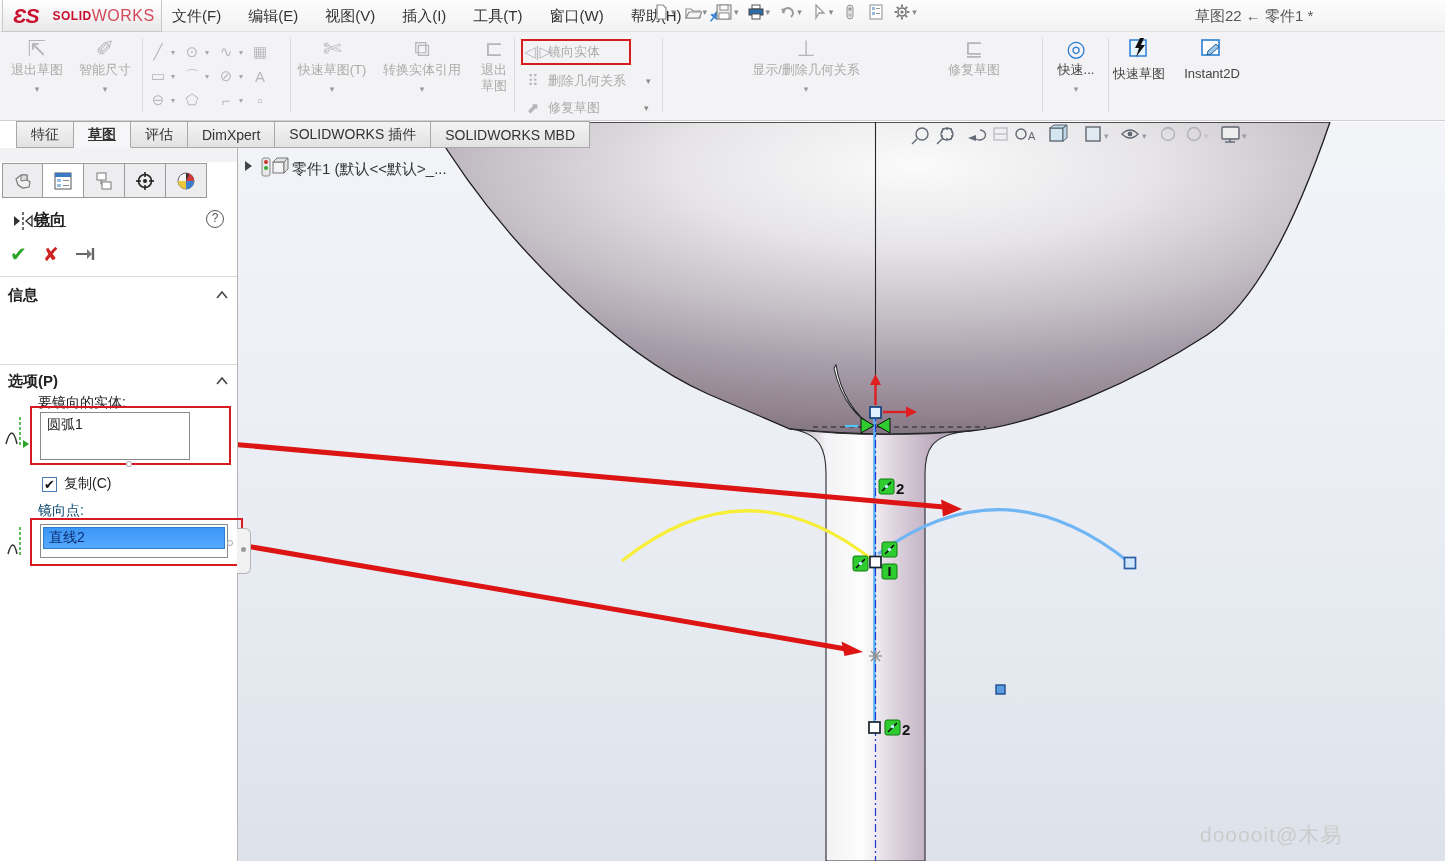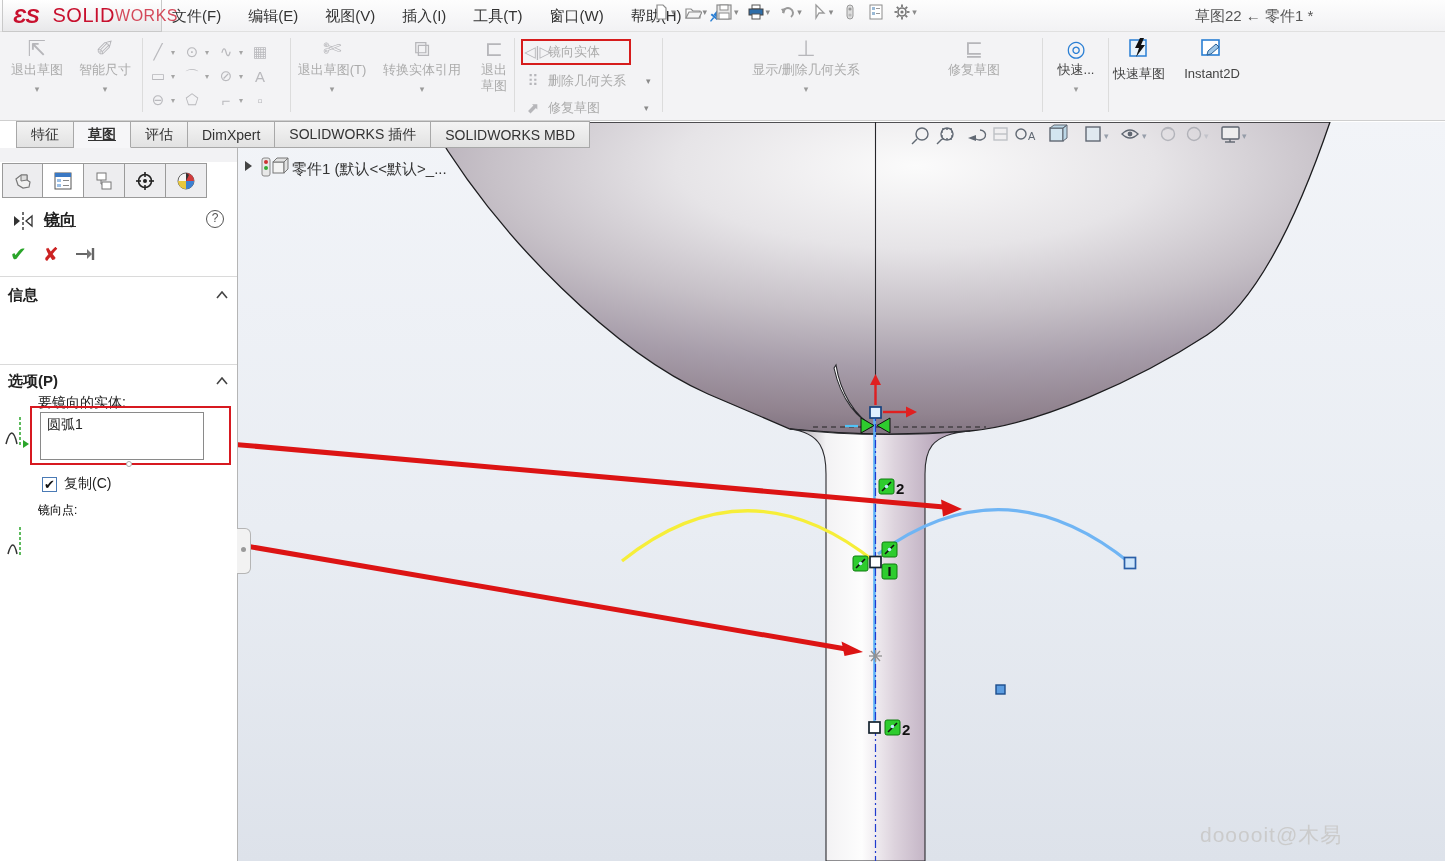--- a/index.html
+++ b/index.html
@@ -3,21 +3,21 @@
 <meta charset="utf-8">
 <style>
   html,body{margin:0;padding:0;background:#d9d9d9;}
   *{box-sizing:border-box;font-family:"Liberation Sans","DejaVu Sans",sans-serif;}
   #app{position:relative;width:1445px;height:861px;background:#fff;overflow:hidden;font-size:14px;color:#333;}
   .ab{position:absolute;}
   
   #menubar{left:0;top:0;width:1445px;height:32px;background:linear-gradient(#fdfdfd,#f2f2f4);border-bottom:1px solid #e0e0e0;}
   #logo{left:2px;top:0;width:160px;height:32px;background:linear-gradient(#ffffff,#e8e8ea);border:1px solid #c9c9c9;border-top:none;display:flex;align-items:center;padding-left:10px;}
   .logo-mark{color:#c8102e;font-weight:bold;font-style:italic;font-size:21px;letter-spacing:-1px;margin-right:14px;}
-  .logo-solid{color:#c8102e;font-weight:normal;font-size:20px;letter-spacing:.5px;}
+  .logo-solid{color:#c8102e;font-weight:bold;font-size:12px;letter-spacing:.5px;}
   .logo-works{color:#d4495a;font-weight:400;font-size:16px;letter-spacing:.5px;}
   #menu-items{left:172px;top:0;height:32px;display:flex;align-items:center;gap:27px;font-size:15px;color:#333;}
   .menu-item{cursor:default;}
   #doc-title{left:1195px;top:7px;font-size:15px;color:#555;}
   .qa-icon{width:18px;height:18px;display:inline-block;}
   .caret{color:#8a8a8a;font-size:9px;}
   #quickaccess{left:650px;top:3px;display:flex;align-items:center;gap:4px;}
   .qa-group{display:flex;align-items:center;gap:1px;padding:0 2px;}
   
   #cmdmgr{left:0;top:32px;width:1445px;height:89px;background:#f3f3f5;border-bottom:1px solid #cfcfcf;}
@@ -206,21 +206,21 @@
           <span class="gcaret"> </span>
         <span class="gcell">⌐</span>
           <span class="gcaret">▾</span>
         <span class="gcell">▫</span>
           <span class="gcaret"> </span>
       </div>
     </div>
     <div class="cm-sep" style="left:290px;"></div>
     <div class="bigbtn" style="left:296px;width:72px;">
       <span class="bicon">✄</span>
-      <span>退出草图(T)</span>
+      <span>快速草图(T)</span>
       <span class="bcaret">▾</span>
     </div>
     <div class="bigbtn" style="left:372px;width:100px;">
       <span class="bicon">⧉</span>
       <span>转换实体引用</span>
       <span class="bcaret">▾</span>
     </div>
     <div class="bigbtn" style="left:476px;width:36px;">
       <span class="bicon">⊏</span>
       <span>退出草图</span>
@@ -509,21 +509,21 @@
         <svg width="20" height="20" viewBox="0 0 20 20">
             <circle cx="10" cy="10" r="8" fill="#f5f5f5" stroke="#666"></circle>
             <path d="M10 2 a8 8 0 0 1 8 8 l-8 0 z" fill="#d23b3b"></path>
             <path d="M2 10 a8 8 0 0 0 8 8 l0 -8 z" fill="#e8c73c"></path>
             <path d="M18 10 a8 8 0 0 1 -8 8 l0 -8 z" fill="#3b7fd2"></path>
             <path d="M13 4 a8 8 0 0 0 -3 -2 l0 8 z" fill="#333"></path>
           </svg>
       </div>
     </div>
 
-    <div class="ab" style="left:12px;top:62px;display:flex;align-items:center;gap:10px;text-decoration:underline;">
+    <div class="ab" style="left:12px;top:62px;display:flex;align-items:center;text-decoration:underline;">
       <svg width="22" height="20" viewBox="0 0 22 20">
         <line x1="11" y1="1" x2="11" y2="19" stroke="#333" stroke-width="1.4" stroke-dasharray="3 2"></line>
         <path d="M2 5 L8 10 L2 15 Z" fill="#333"></path>
         <path d="M20 5 L14 10 L20 15 Z" fill="none" stroke="#333" stroke-width="1.3"></path>
       </svg>
       <span style="font-size:16px;font-weight:bold;color:#222;">镜向</span>
     </div>
     <div class="ab" style="left:206px;top:62px;width:18px;height:18px;border:1.5px solid #555;border-radius:50%;text-align:center;line-height:15px;font-size:12px;color:#555;"><span>?</span></div>
 
     <div class="ab" style="left:10px;top:94px;display:flex;gap:16px;align-items:center;">
@@ -549,36 +549,42 @@
       </svg>
 
     <div class="ab" style="left:38px;top:246px;font-size:14px;color:#222;"><span>要镜向的实体:</span></div>
 
     <svg class="ab" style="left:4px;top:268px;" width="26" height="32">
       <line x1="16" y1="1" x2="16" y2="31" stroke="#2aa52a" stroke-width="1.5" stroke-dasharray="3 2"></line>
       <path d="M2 28 q6 -22 11 0" fill="none" stroke="#333" stroke-width="1.5"></path>
       <path d="M19 24 l6 4 -6 4 z" fill="#2aa52a"></path>
     </svg>
     <div class="ab redbox" style="left:30px;top:258px;width:201px;height:59px;">
-      <div class="selbox" style="position:absolute;left:8px;top:4px;width:164px;height:48px;padding:3px 6px;">
+      <div class="selbox" style="position:absolute;left:8px;top:4px;width:150px;height:48px;padding:3px 6px;">
         <span>圆弧1</span>
       </div>
       <div class="dot-handle" style="position:absolute;left:94px;bottom:-4px;"></div>
     </div>
 
     <div class="ab" style="left:42px;top:327px;display:flex;align-items:center;gap:7px;">
       <span class="cbx">✔</span>
       <span style="font-size:14px;color:#222;">复制(C)</span>
     </div>
 
-    <div class="ab" style="left:38px;top:354px;font-size:12px;color:#000000;"><span>镜向点:</span></div>
+    <div class="ab" style="left:38px;top:354px;font-size:14px;color:#0c4a6e;"><span>镜向点:</span></div>
 
     <svg class="ab" style="left:4px;top:378px;" width="26" height="32">
       <line x1="16" y1="1" x2="16" y2="31" stroke="#2aa52a" stroke-width="1.5" stroke-dasharray="3 2"></line>
       <path d="M4 28 q5 -18 9 0" fill="none" stroke="#333" stroke-width="1.5"></path>
     </svg>
+    <div class="ab redbox" style="left:30px;top:370px;width:213px;height:48px;">
+      <div class="selbox" style="position:absolute;left:8px;top:4px;width:188px;height:34px;padding:2px;">
+        <div class="selrow"><span>直线2</span></div>
+      </div>
+      <div class="dot-handle" style="position:absolute;right:8px;top:20px;"></div>
+    </div>
   </div>
 
   <div id="sidehandle" class="ab">
     <div style="width:5px;height:5px;border-radius:50%;background:#9a9a9a;margin:18px auto;"></div>
   </div>
 
 </div>
 
 </body></html>

